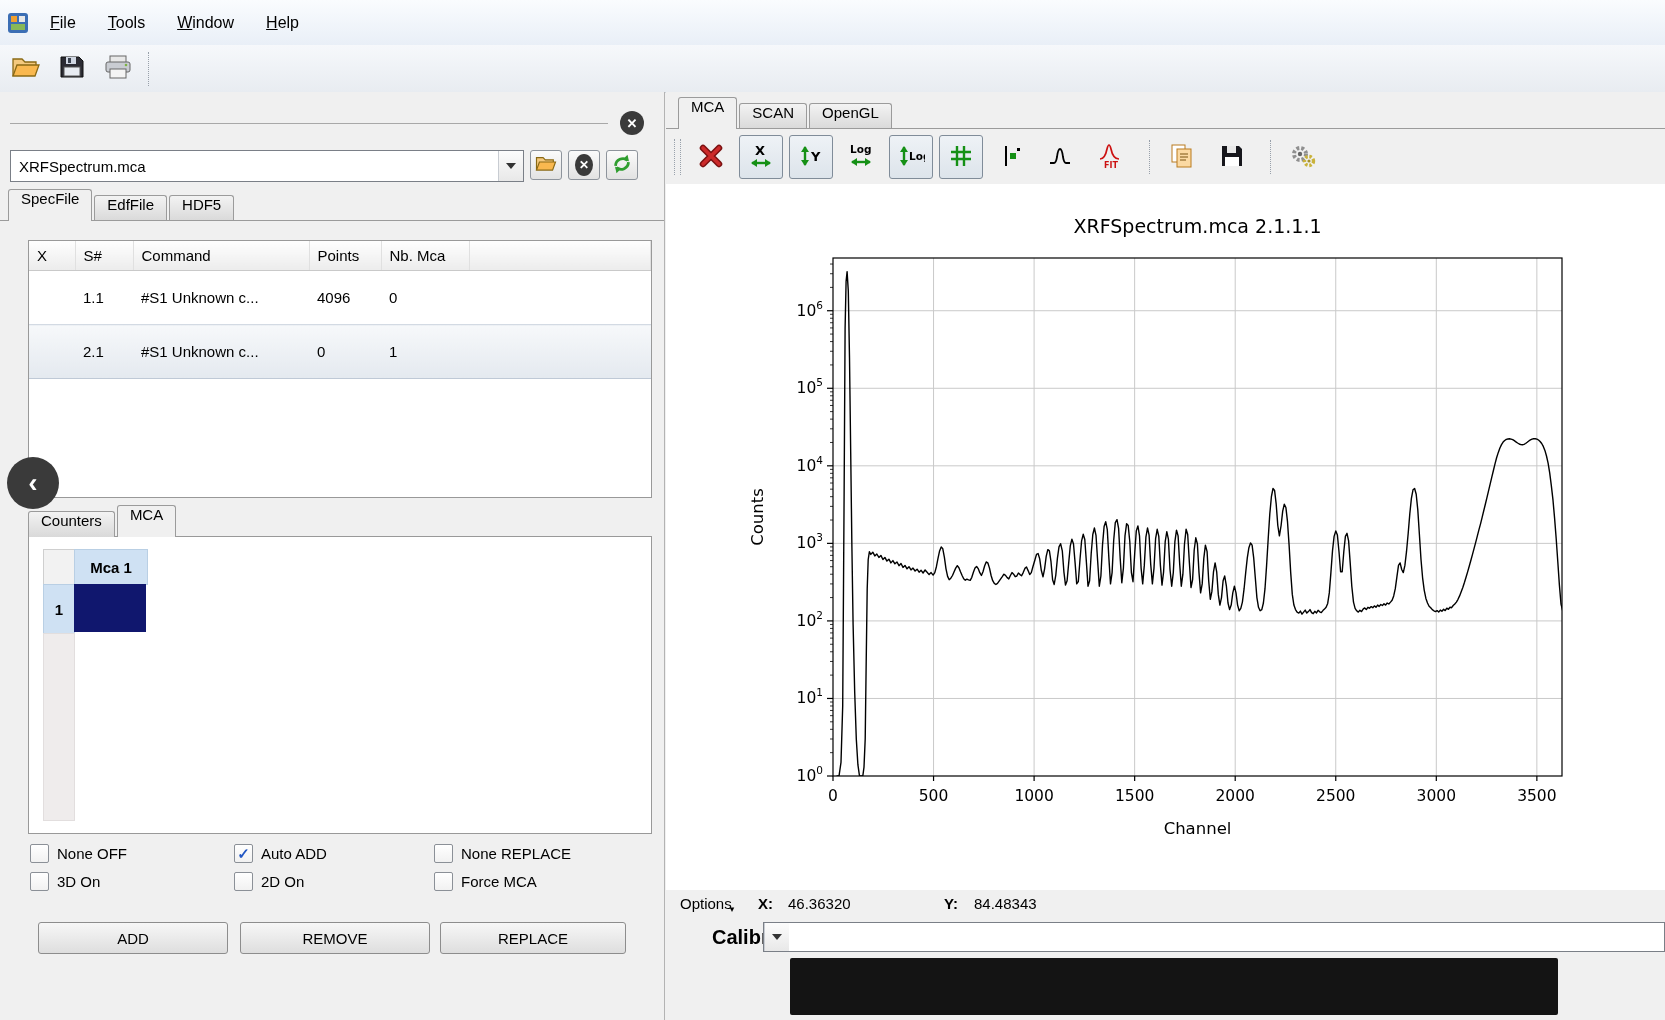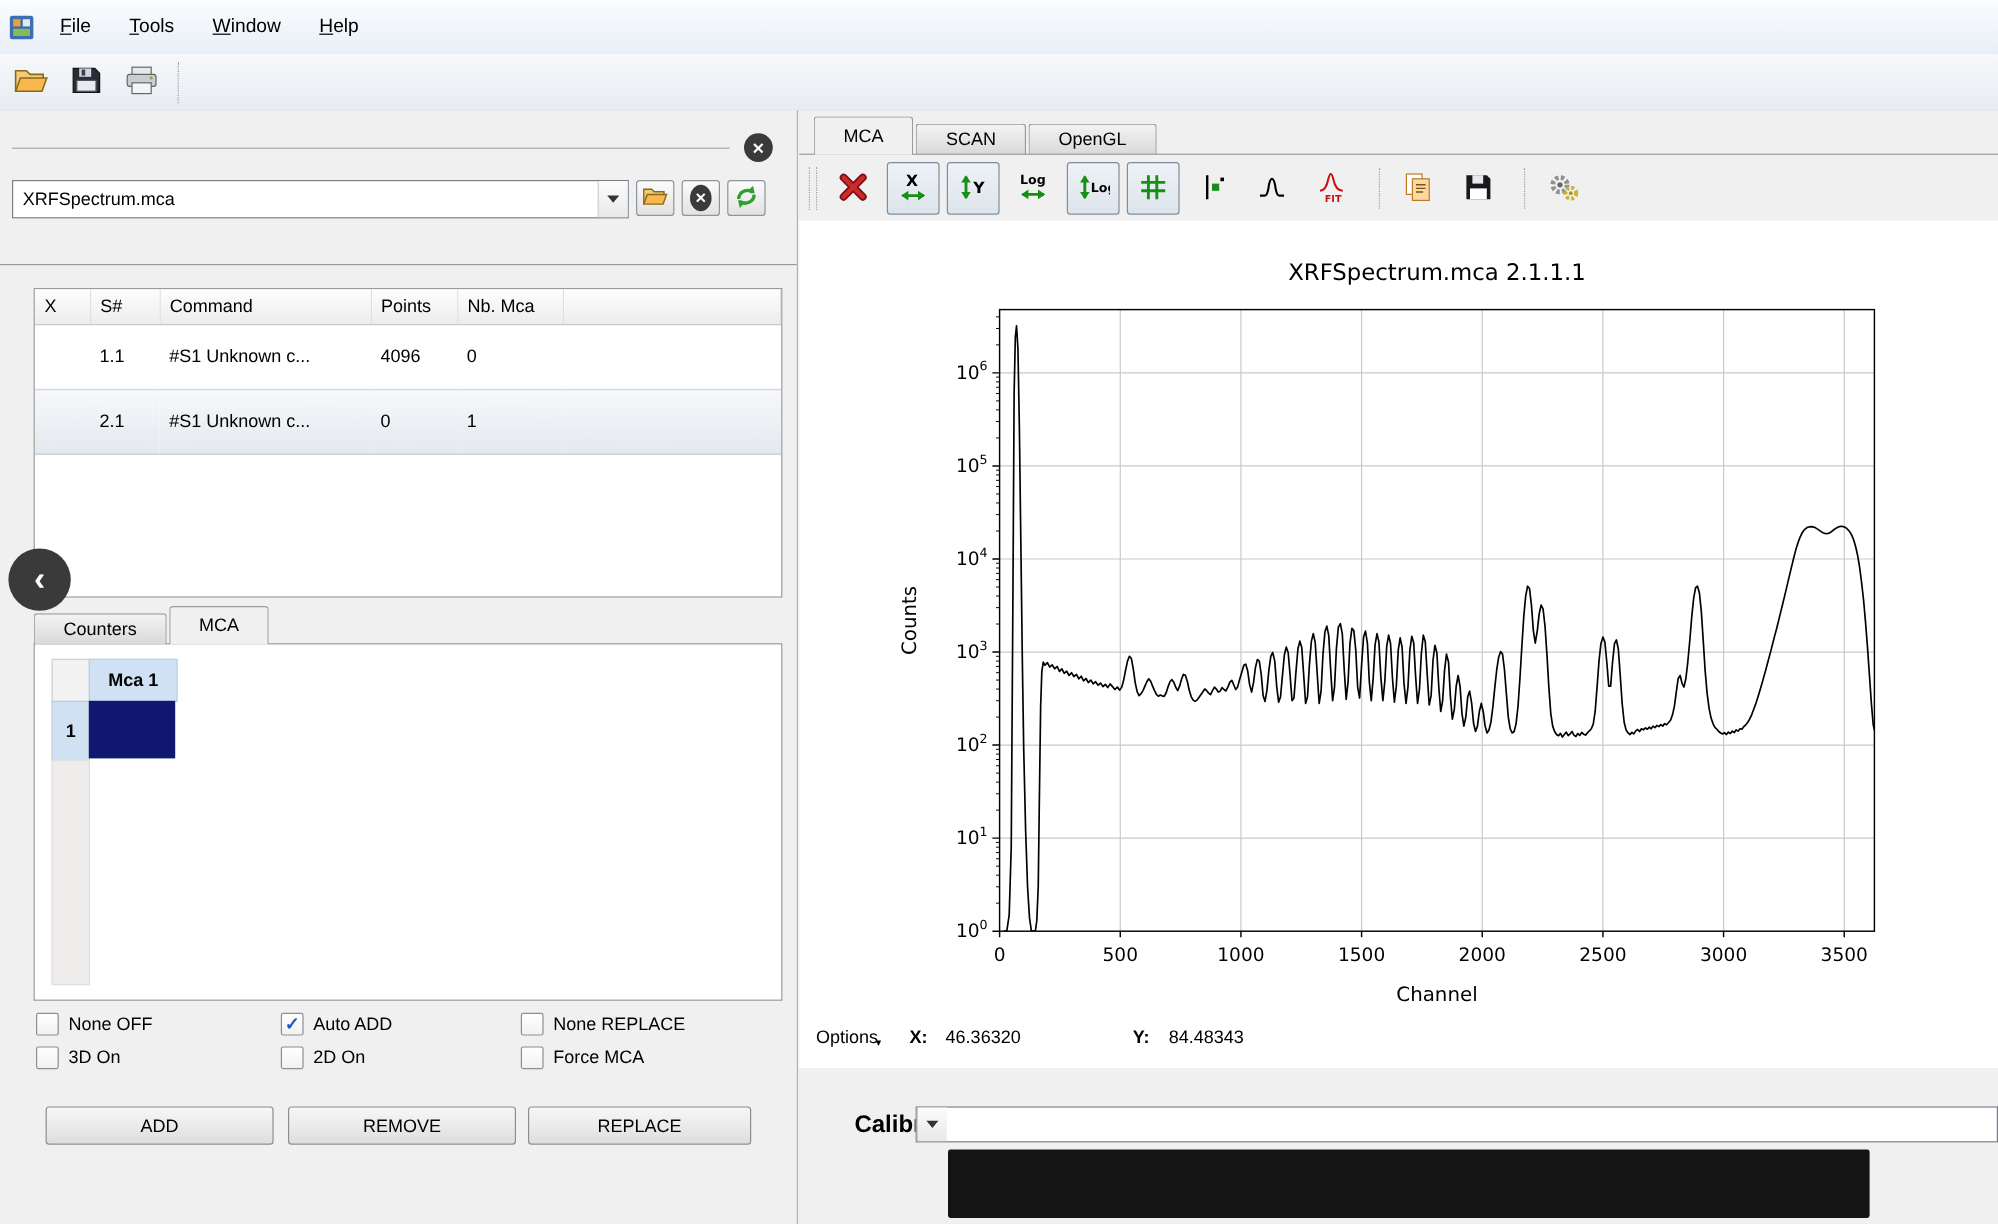--- a/index.html
+++ b/index.html
@@ -27,21 +27,21 @@
               font-weight:bold;border:none;}
   .dock-close{position:absolute;left:620px;top:19px;width:24px;height:24px;font-size:13px;}
   .combo{position:absolute;background:#fff;border:1px solid #7a7f87;display:flex;align-items:center;}
   .combo .txt{flex:1;padding:0 8px;font-size:15px;white-space:nowrap;overflow:hidden;}
   .combo .arrow-box{width:24px;height:100%;display:flex;align-items:center;justify-content:center;border-left:1px solid #c8ccd2;background:linear-gradient(#fcfcfc,#e8e8e8);}
   .tri-down{width:0;height:0;border-left:5px solid transparent;border-right:5px solid transparent;border-top:6px solid #333;}
   .sq-btn{position:absolute;width:32px;height:30px;border:1px solid #8e949c;border-radius:3px;
           background:linear-gradient(#fbfbfb,#e2e2e2);display:flex;align-items:center;justify-content:center;}
   
   .tabs{position:absolute;display:flex;align-items:flex-end;height:31px;}
-  .tab{height:25px;display:flex;align-items:center;padding:0 24px;font-size:15px;
+  .tab{height:25px;display:flex;padding:0 12px;font-size:15px;
        background:linear-gradient(#f3f3f3,#d9d9d9);border:1px solid #9b9b9b;border-bottom:none;
        border-radius:3px 3px 0 0;margin-right:2px;position:relative;z-index:1;}
   .tab.active{height:31px;background:#f0f0f0;z-index:3;}
   .tabline{position:absolute;height:1px;background:#9b9b9b;z-index:2;}
   
   .scan-box{position:absolute;left:28px;top:148px;width:622px;height:256px;background:#fff;border:1px solid #999;overflow:hidden;}
   table.scan{border-collapse:collapse;width:100%;font-size:15px;}
   table.scan th{font-weight:normal;text-align:left;padding:6px 8px;background:linear-gradient(#fefefe,#ececec);
                 border-bottom:1px solid #c9c9c9;border-right:1px solid #e0e0e0;}
   table.scan td{padding:18px 8px;}
@@ -65,21 +65,21 @@
         background:linear-gradient(#f7f7f7,#dedede);display:flex;align-items:center;justify-content:center;}
   
   .collapse{position:absolute;left:7px;top:457px;width:52px;height:52px;font-size:28px;z-index:20;}
   
   .plot-toolbar{position:absolute;left:0;top:40px;width:100%;height:50px;display:flex;align-items:center;}
   .pbtn{width:44px;height:44px;display:flex;align-items:center;justify-content:center;border:1px solid transparent;
         background:transparent;margin-right:6px;border-radius:3px;}
   .pbtn.pressed{border:1px solid #808c99;background:linear-gradient(#eef2f6,#dde4eb);}
   .chart-area{position:absolute;left:0;top:92px;width:999px;height:706px;background:#fff;}
   svg text{font-family:"DejaVu Sans","Liberation Sans",sans-serif;}
-  .status-row{position:absolute;left:0;top:761px;width:100%;height:26px;font-size:15px;}
+  .status-row{position:absolute;left:0;top:800px;width:100%;height:26px;font-size:15px;}
   .status-row .lbl{font-weight:bold;}
   .calib-row{position:absolute;left:0;top:830px;width:100%;height:30px;}
   .calib-label{position:absolute;left:2px;top:4px;font-size:20px;font-weight:bold;margin-left:44px;}
   .dark-strip{position:absolute;left:124px;top:866px;width:768px;height:57px;background:#141414;border-radius:2px;}
   .opts-arrow{font-size:9px;position:relative;top:3px;left:-2px;}
 </style>
 </head>
 <body>
 
 <div class="window">
@@ -159,20 +159,31 @@
         <span>
           <svg width="24" height="24" viewBox="0 0 26 26">
             <path d="M6 15 a8 8 0 0 1 13-6" stroke="#2f9e2f" stroke-width="3" fill="none"></path>
             <path d="M19 3 l1.5 7 l-7-1.5 z" fill="#2f9e2f"></path>
             <path d="M20 11 a8 8 0 0 1 -13 6" stroke="#2f9e2f" stroke-width="3" fill="none"></path>
             <path d="M7 23 l-1.5-7 l7 1.5 z" fill="#2f9e2f"></path>
           </svg>
         </span>
       </button>
 
+      <div class="tabs" style="left:8px;top:98px;">
+        <div class="tab active">
+            <span>SpecFile</span>
+          </div>
+        <div class="tab">
+            <span>EdfFile</span>
+          </div>
+        <div class="tab">
+            <span>HDF5</span>
+          </div>
+      </div>
       <div class="tabline" style="left:0;top:128px;width:664px;"></div>
 
       <div class="scan-box">
         <table class="scan">
           <colgroup>
               <col style="width:46px">
               <col style="width:58px">
               <col style="width:176px">
               <col style="width:72px">
               <col style="width:88px">

